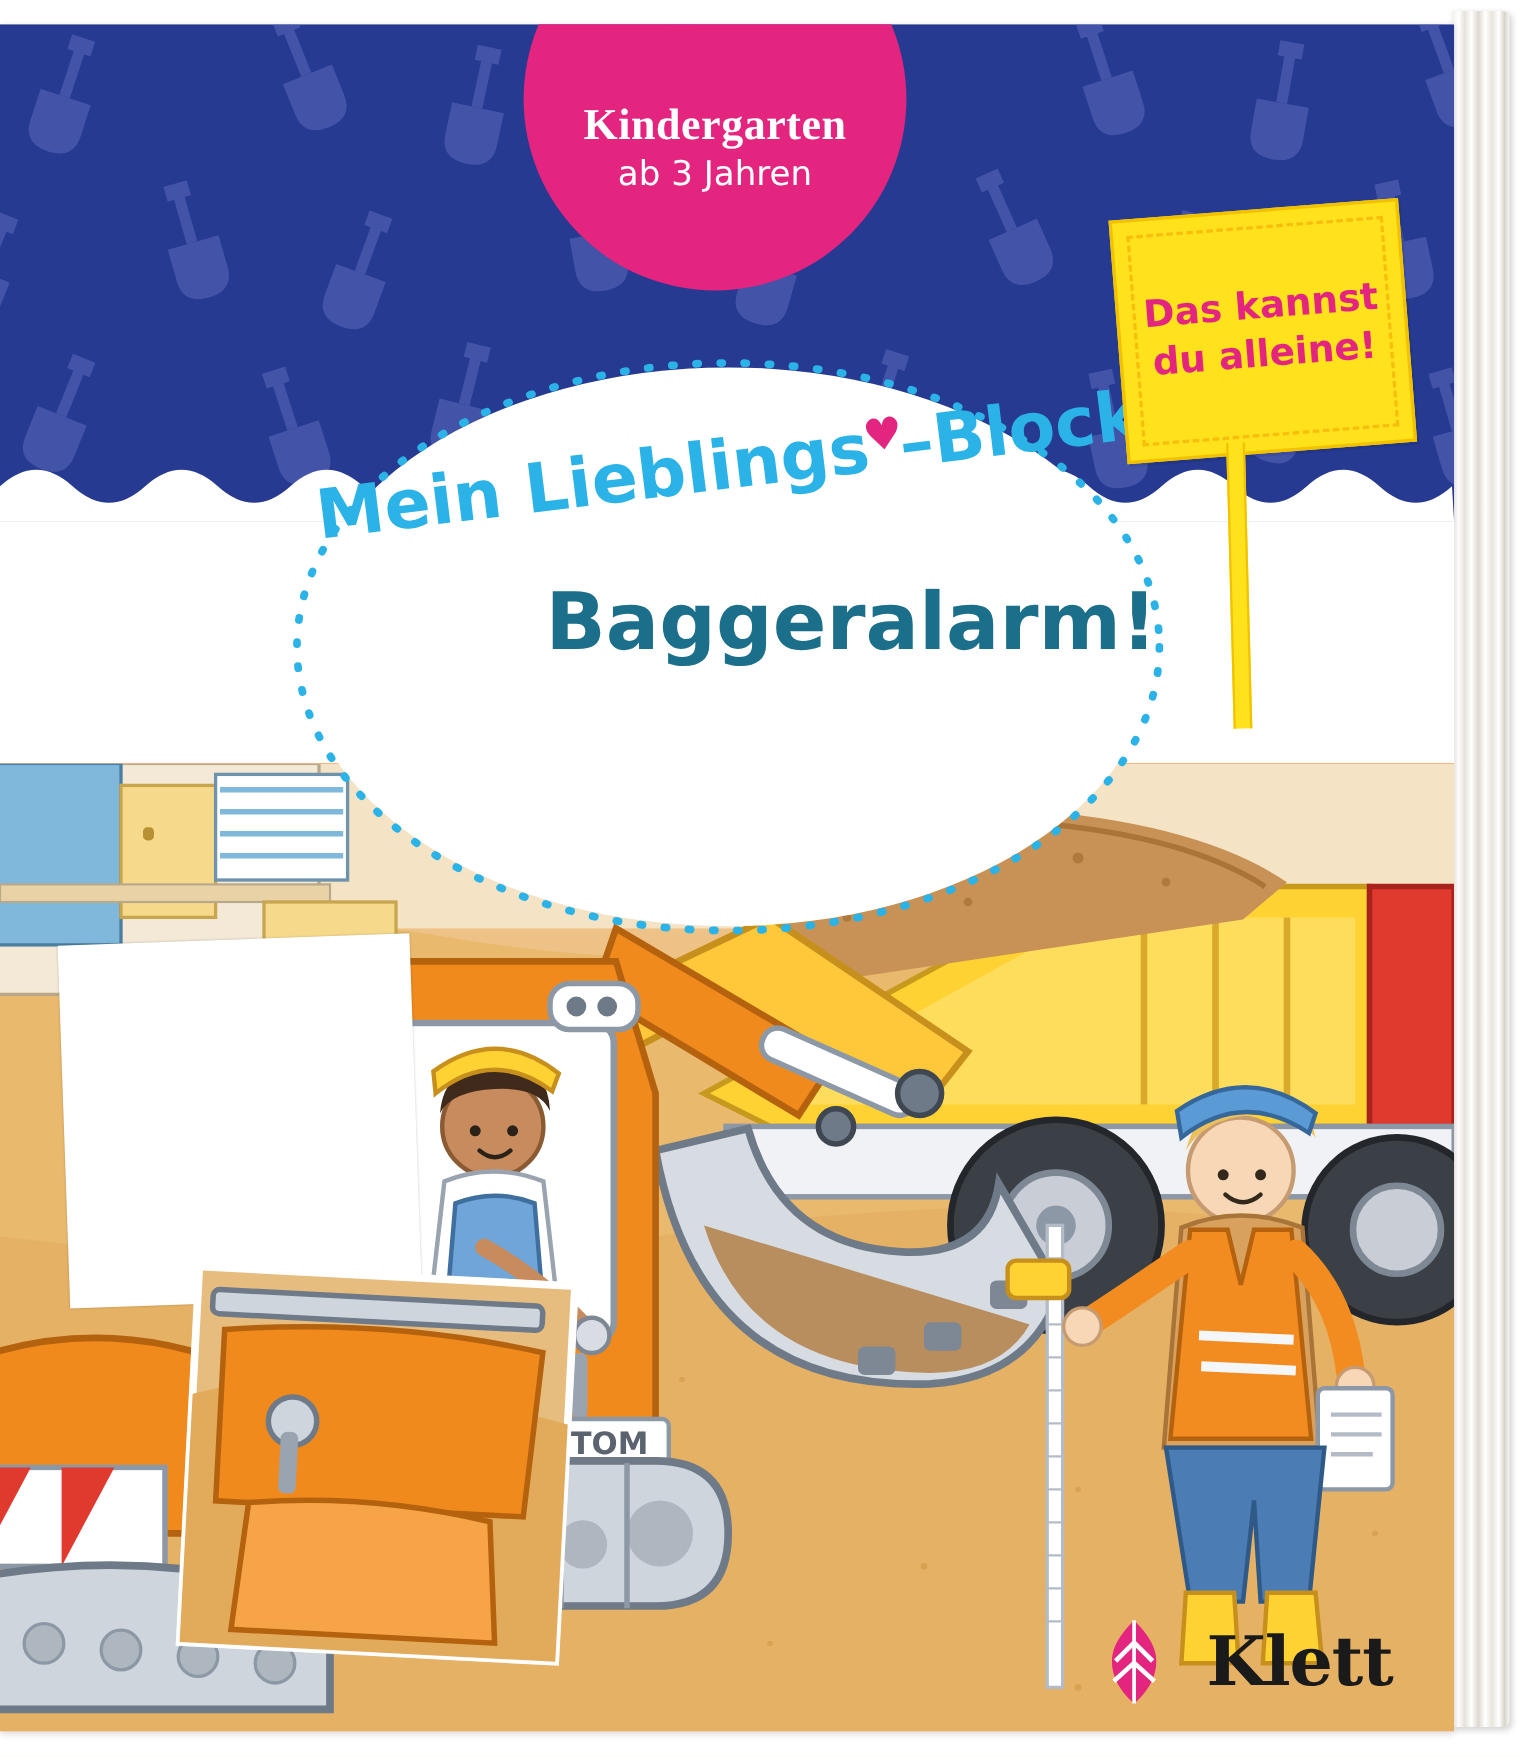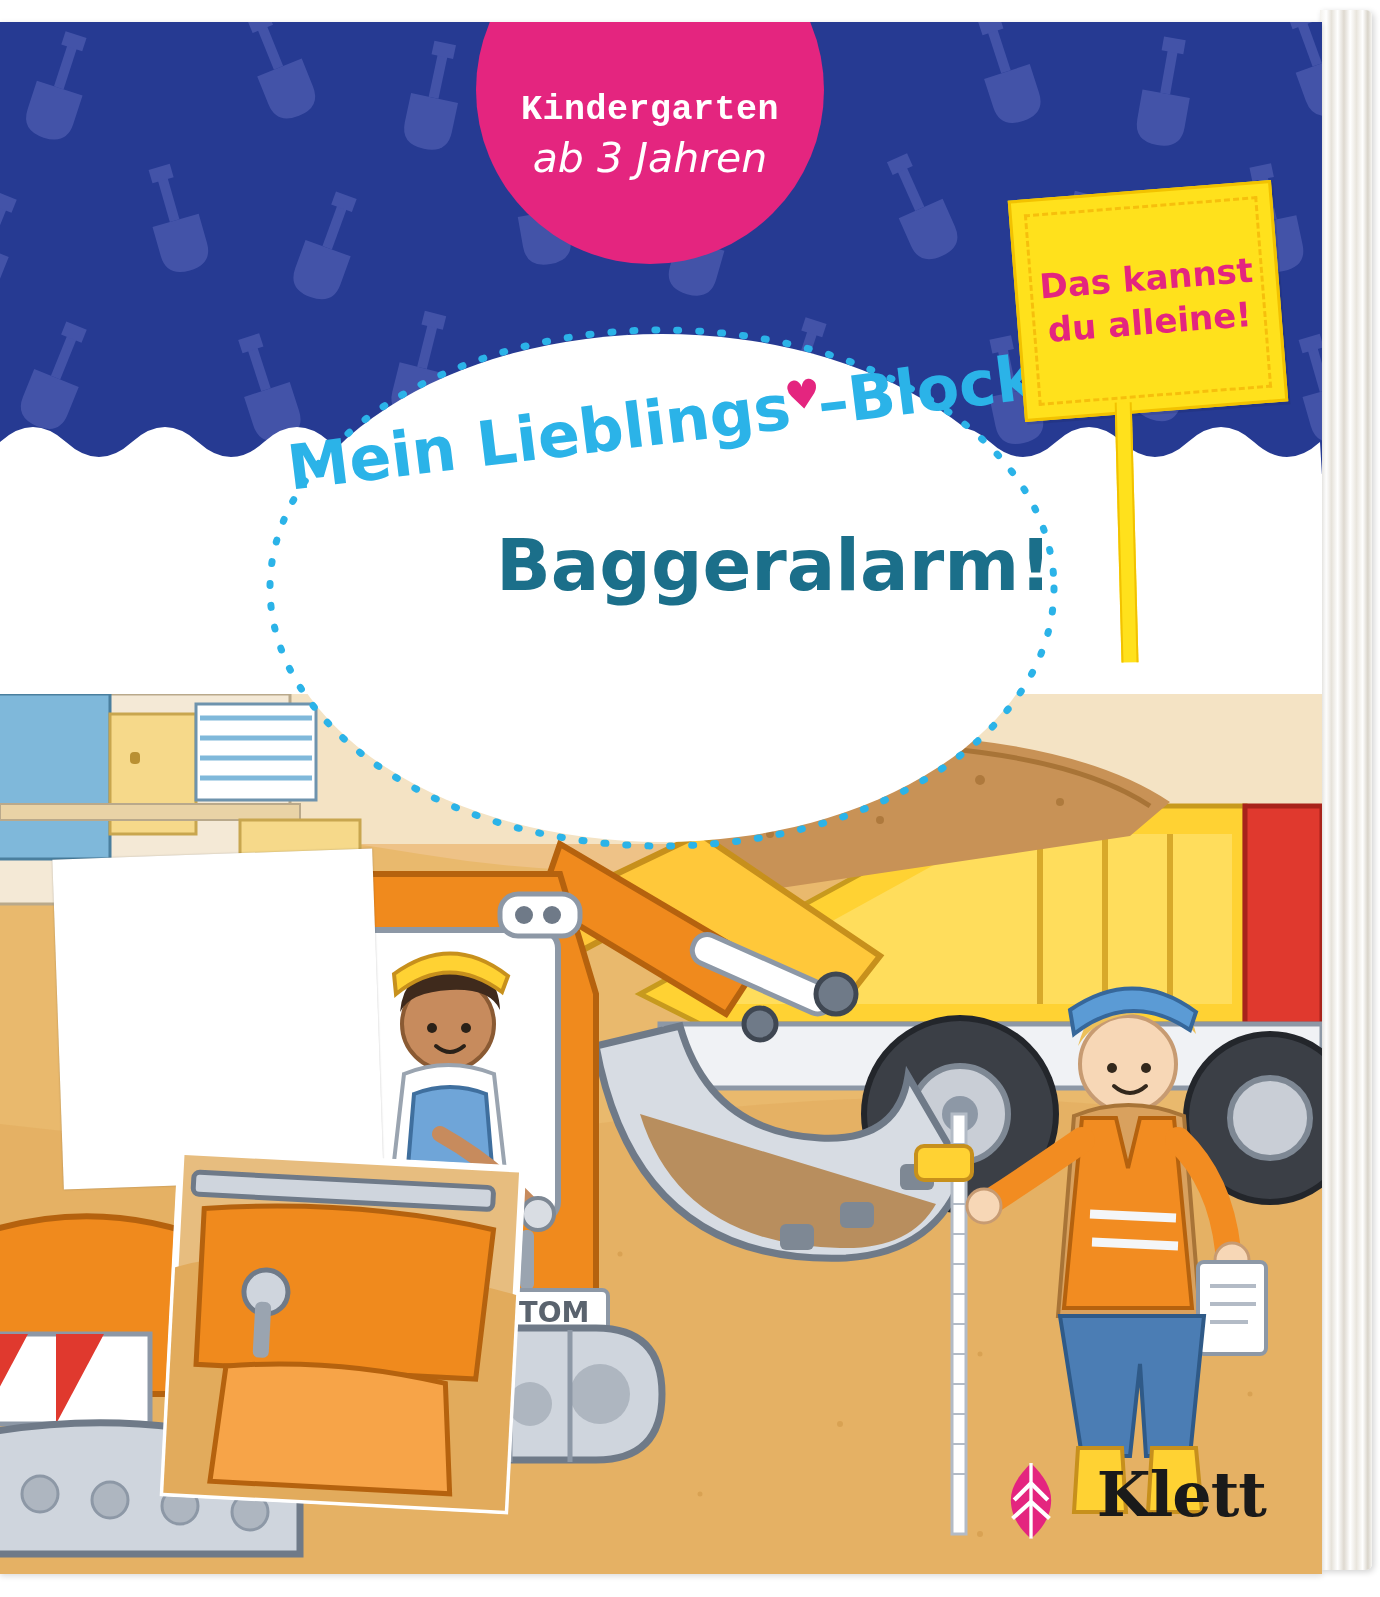--- a/index.html
+++ b/index.html
@@ -94,31 +94,30 @@
     height: 348px;
     border-radius: 50%;
     background: #e4257f;
     color: #ffffff;
     text-align: center;
     box-sizing: border-box;
     padding-top: 174px;
     z-index: 7;
   }
   .age-badge .line1 {
-    font-family: Liberation Mono, monospace;
-    font-size: 35px;
+    font-family: Liberation Serif, serif;
+    font-size: 40px;
     font-weight: bold;
     letter-spacing: .5px;
     line-height: 1.15;
   }
   .age-badge .line2 {
-    font-size: 41px;
+    font-size: 31px;
     font-weight: normal;
     margin-top: 4px;
-    font-style: italic;
   }
 
   
   .yellow-sign-wrap {
     position: absolute;
     right: 42px;
     top: 168px;
     z-index: 8;
     transform: rotate(-4.5deg);
   }
@@ -216,23 +215,23 @@
     color: #1b6f8a;
     font-size: 72px;
     font-weight: bold;
     line-height: 1.16;
   }
 
   
   .klett {
     position: absolute;
     right: 56px;
-    bottom: 32px;
+    bottom: 22px;
     display: flex;
-    align-items: flex-start;
+    align-items: center;
     gap: 24px;
     z-index: 9;
   }
   .klett .mark {
     width: 84px;
     height: 84px;
   }
   .klett .word {
     color: #1a1a1a;
     font-size: 62px;

